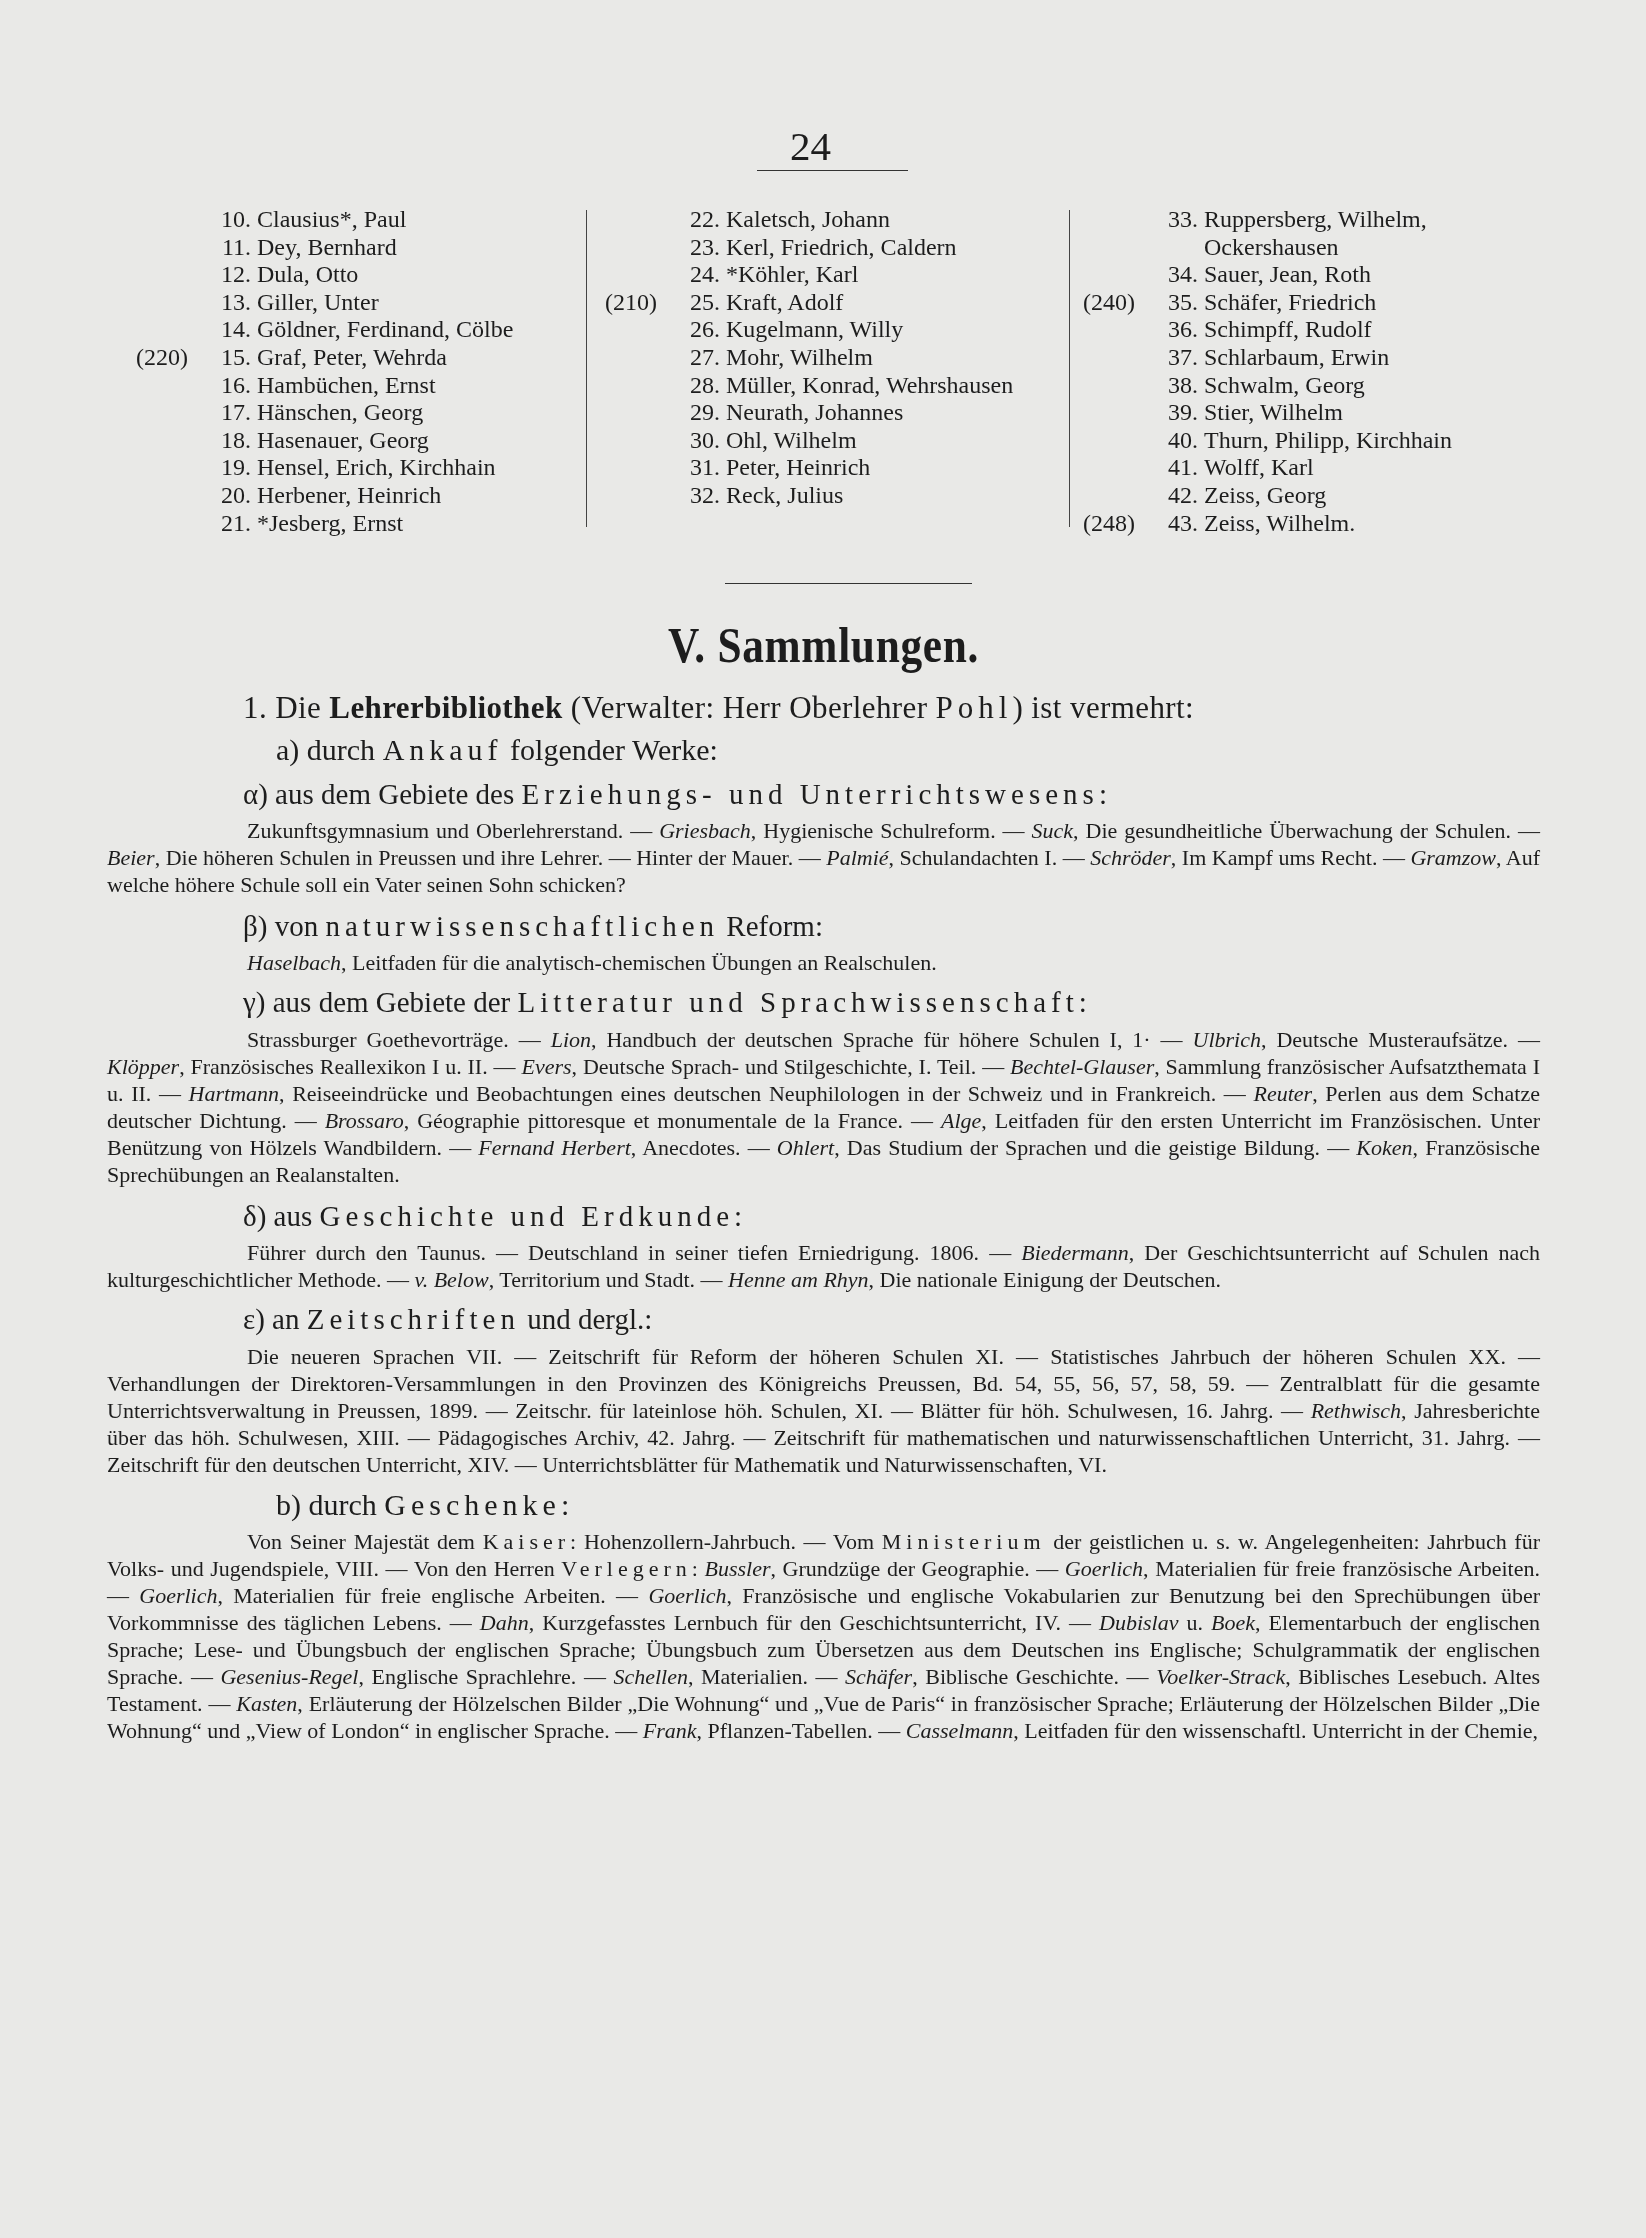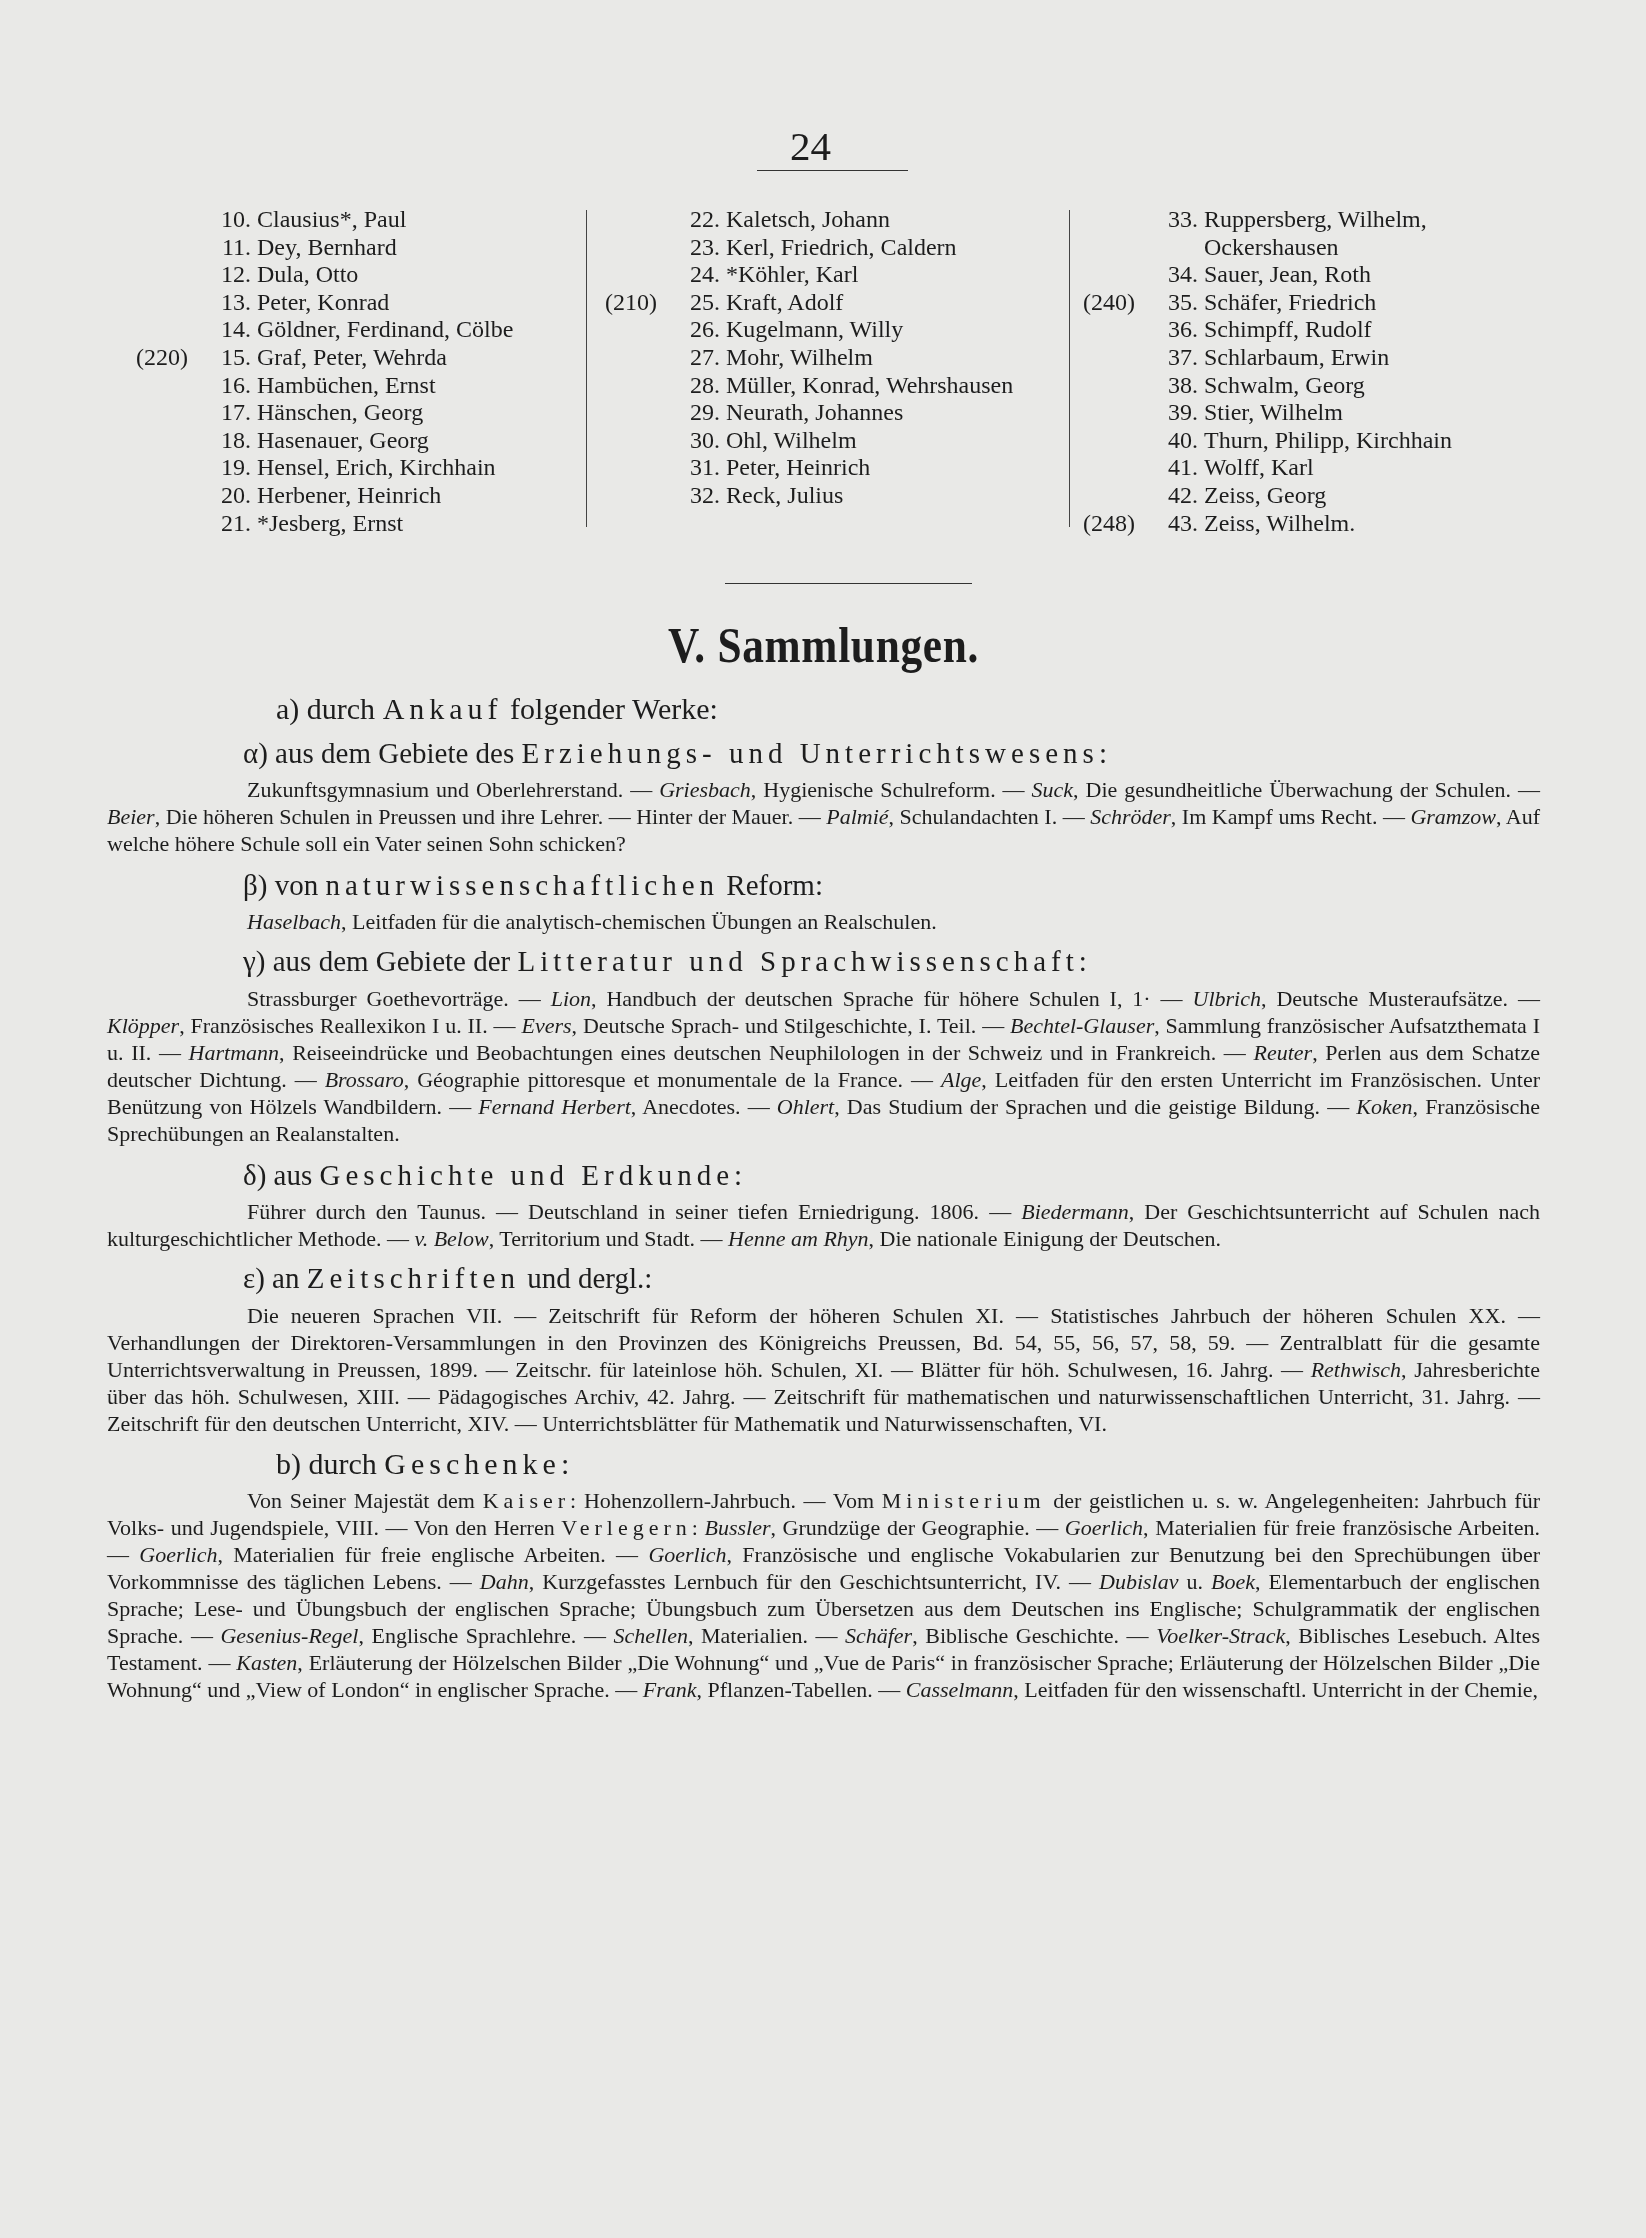--- a/index.html
+++ b/index.html
@@ -76,21 +76,21 @@
         <span class="name">Dey, Bernhard</span>
       </div>
       <div class="entry">
         <span class="count"></span>
         <span class="num">12.</span>
         <span class="name">Dula, Otto</span>
       </div>
       <div class="entry">
         <span class="count"></span>
         <span class="num">13.</span>
-        <span class="name">Peter, Konrad</span>
+        <span class="name">Giller, Unter</span>
       </div>
       <div class="entry">
         <span class="count"></span>
         <span class="num">14.</span>
         <span class="name">Göldner, Ferdinand, Cölbe</span>
       </div>
       <div class="entry">
         <span class="count">(220)</span>
         <span class="num">15.</span>
         <span class="name">Graf, Peter, Wehrda</span>
@@ -241,20 +241,27 @@
         <span class="num">43.</span>
         <span class="name">Zeiss, Wilhelm.</span>
       </div>
     </div>
 </div>
 
 <div class="section-rule"></div>
 <div class="section-title">V. Sammlungen.</div>
 
 <div class="content">
+  <div class="line1">
+    <span>1.</span>
+    <span>Die</span>
+    <b>Lehrerbibliothek</b>
+    <span>(Verwalter: Herr Oberlehrer</span>
+    <span class="sp">Pohl</span><span>) ist vermehrt:</span>
+  </div>
 
   <div class="sub-a">
     <span>a) durch</span>
     <span class="sp">Ankauf</span>
     <span>folgender Werke:</span>
   </div>
 
   <div class="greek-h">
     <span>α) aus dem Gebiete des</span>
     <span class="sp">Erziehungs- und Unterrichtswesens</span><span>:</span>

